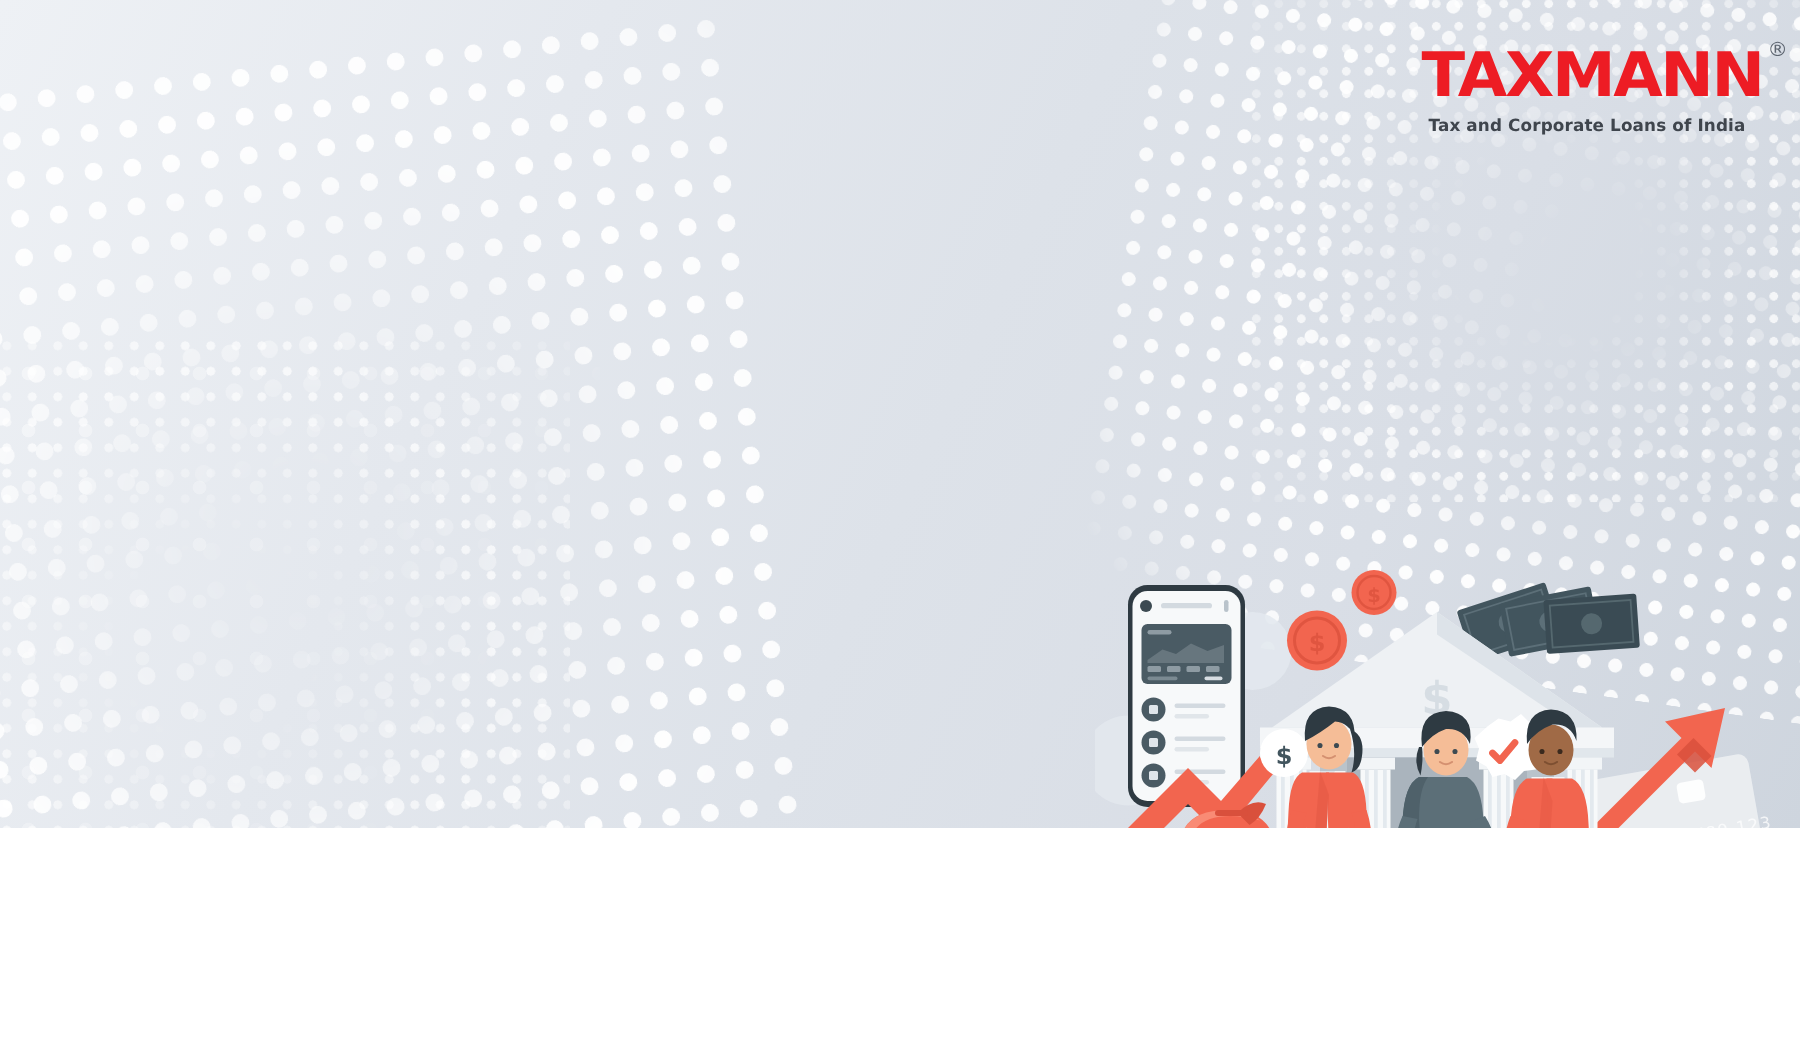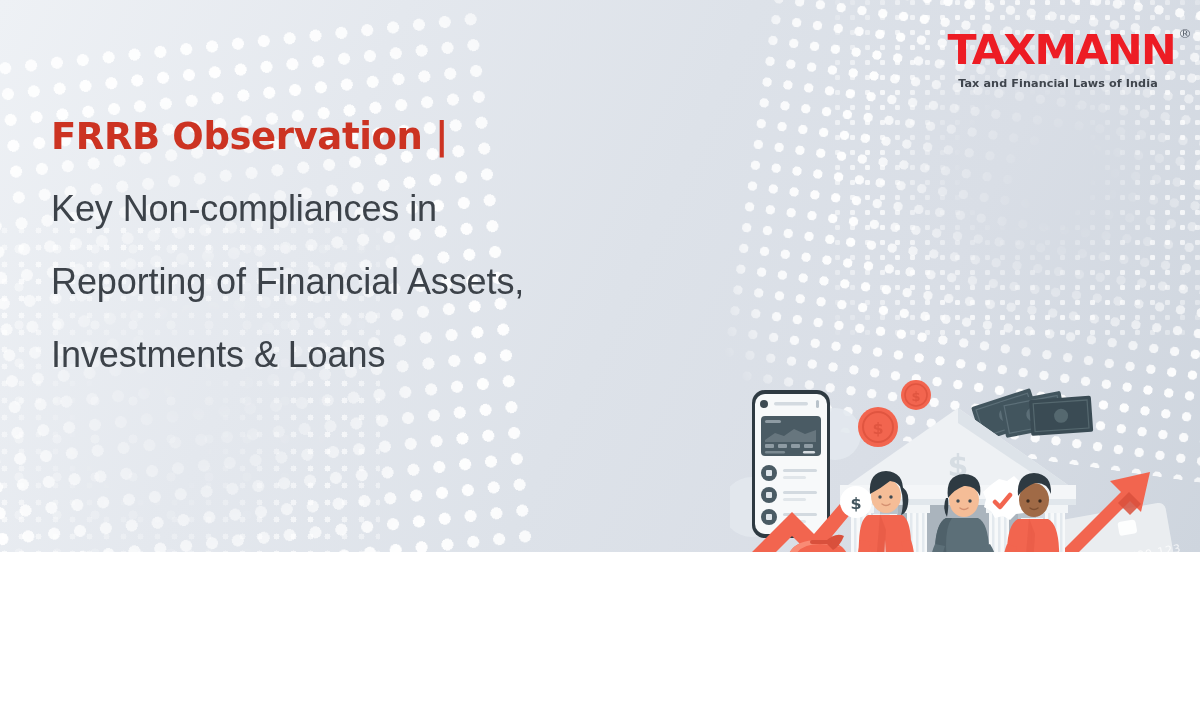--- a/index.html
+++ b/index.html
@@ -161,29 +161,23 @@
   <div class="dots dots-tr2"></div>
   <div class="dots dots-bl"></div>
   <div class="dots dots-bl2"></div>
   <div class="dots dots-sparse"></div>
 
   <div id="logo">
     <div class="wordmark">
       <span>TAXMANN</span>
       <span class="regmark">®</span>
     </div>
-    <div class="tagline">Tax and Financial Laws of India</div>
+    <div class="tagline">Tax and Corporate Loans of India</div>
   </div>
 
-  <div id="headline">
-    <div class="line-main">FRRB Observation |</div>
-    <div class="line-sub">Key Non-compliances in</div>
-    <div class="line-sub">Reporting of Financial Assets,</div>
-    <div class="line-sub">Investments &amp; Loans</div>
-  </div>
 
   <div id="illustration">
     <svg viewBox="0 0 460 331" xmlns="http://www.w3.org/2000/svg">
       <defs>
         <clipPath id="phoneClip">
             <rect x="25" y="22" width="72" height="140" rx="10"></rect>
           </clipPath>
       </defs>
 
       <rect x="0" y="243" width="460" height="3" fill="#b9c3ce" opacity="0.55"></rect>

